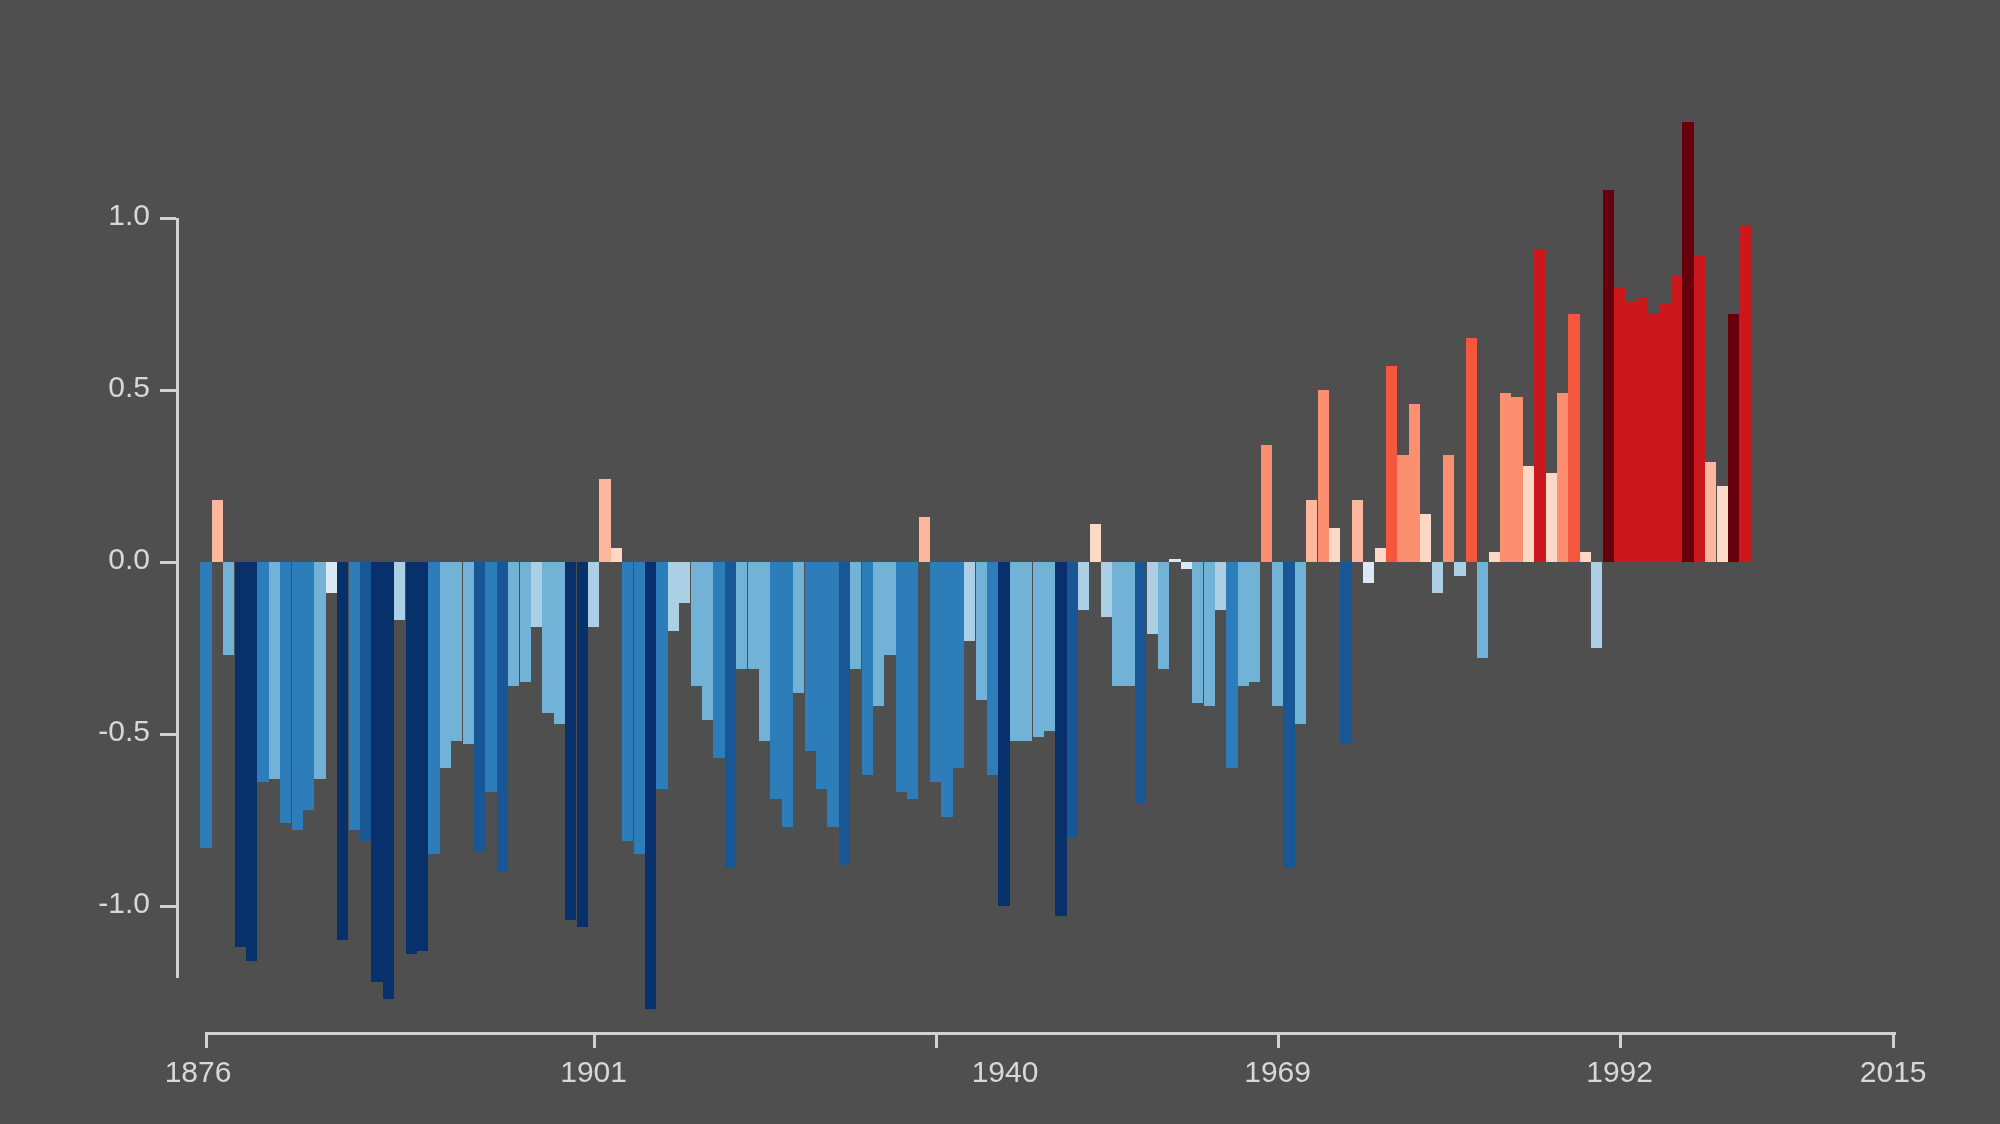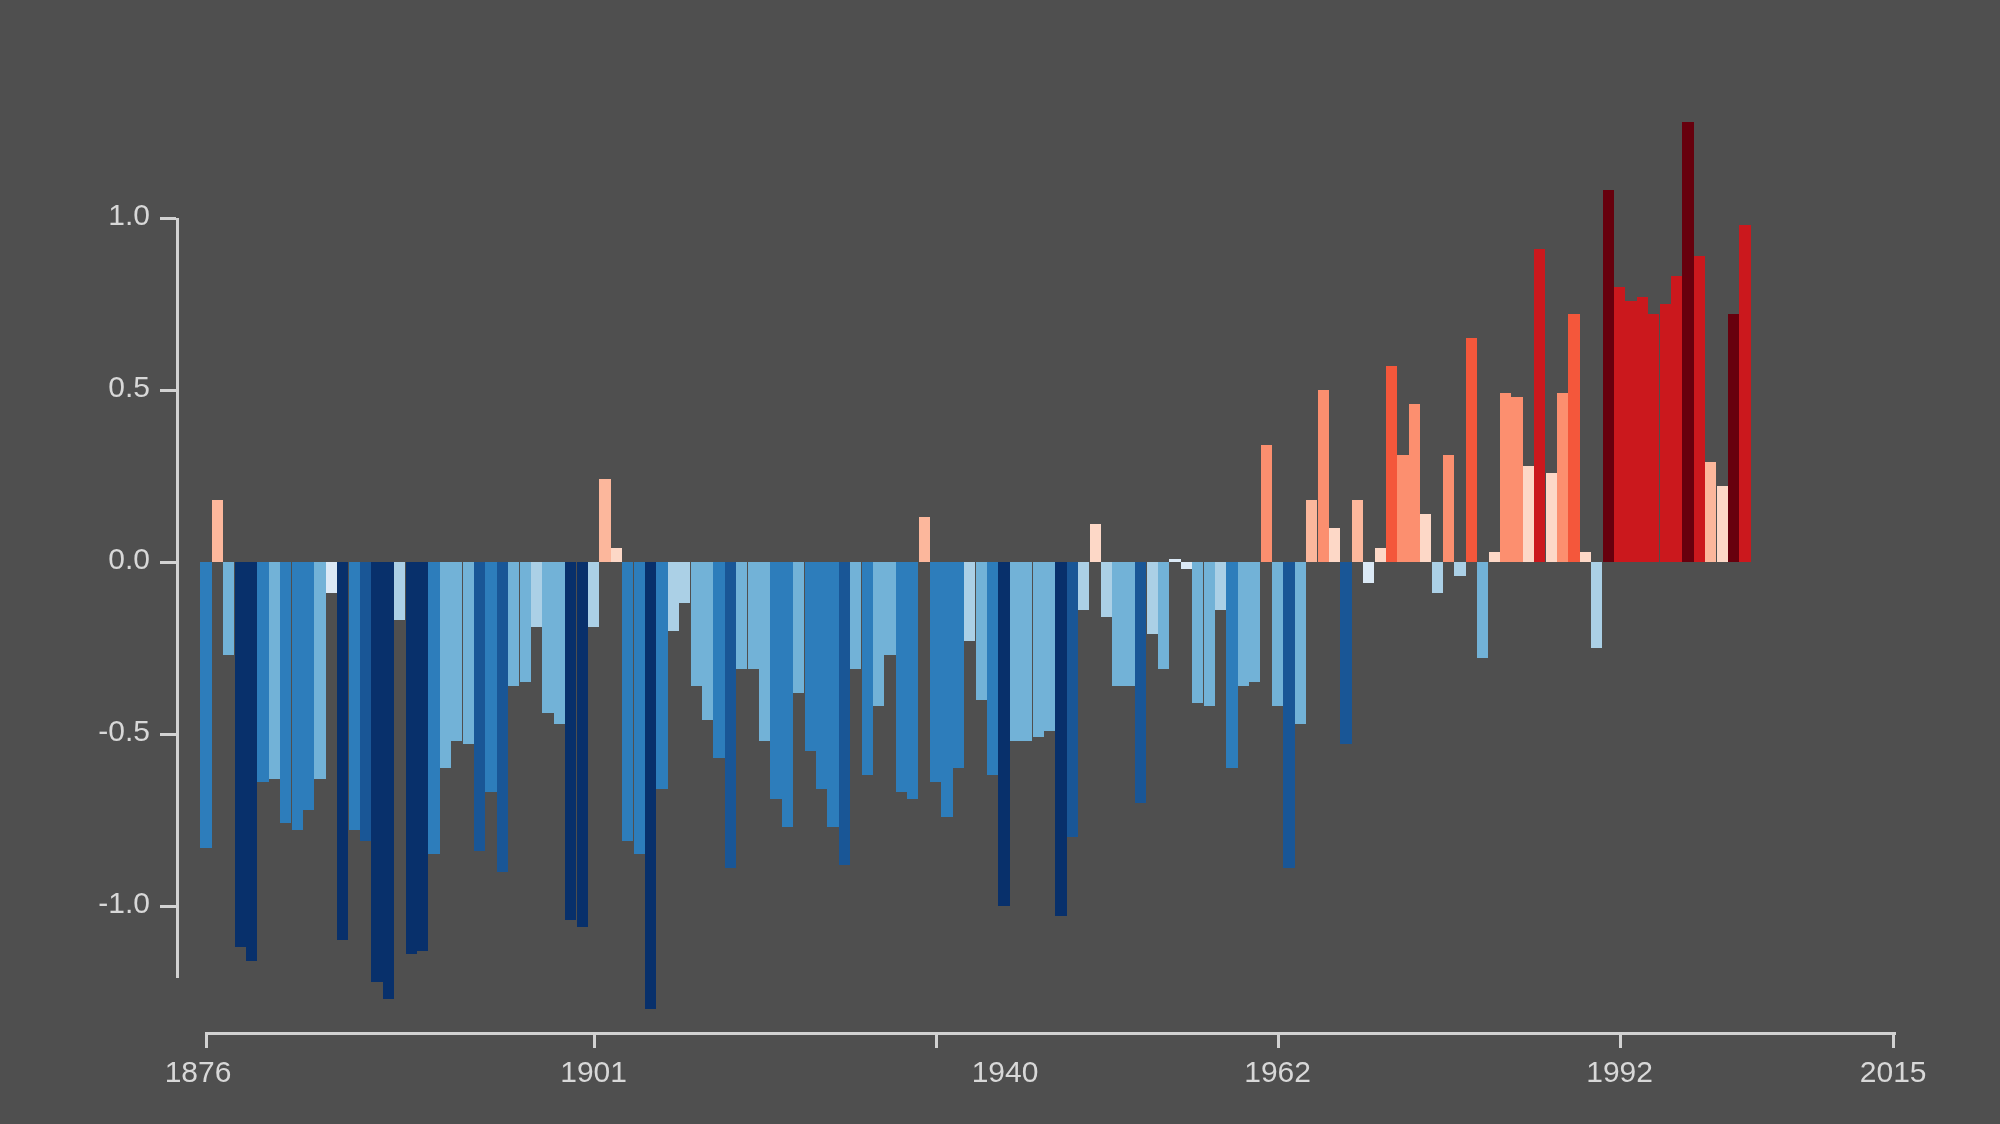--- a/index.html
+++ b/index.html
@@ -276,20 +276,20 @@
       <div class="ylabel" style="top: 714px;">-0.5</div>
       <div class="ytick" style="top: 905px;"></div>
       <div class="ylabel" style="top: 886px;">-1.0</div>
       <div class="xtick" style="left: 205px;"></div>
       <div class="xlabel" style="left: 198px;">1876</div>
       <div class="xtick" style="left: 592.6px;"></div>
       <div class="xlabel" style="left: 593.6px;">1901</div>
       <div class="xtick" style="left: 934.6px;"></div>
       <div class="xlabel" style="left: 964px; margin-left: 41px;">1940</div>
       <div class="xtick" style="left: 1276.6px;"></div>
-      <div class="xlabel" style="left: 1277.6px;">1962</div>
+      <div class="xlabel" style="left: 1277.6px;">1969</div>
       <div class="xtick" style="left: 1618.6px;"></div>
       <div class="xlabel" style="left: 1619.6px;">1992</div>
       <div class="xtick" style="left: 1892.2px;"></div>
       <div class="xlabel" style="left: 1893.2px;">2015</div>
     </div>
 
 </div>
 
 </body></html>

